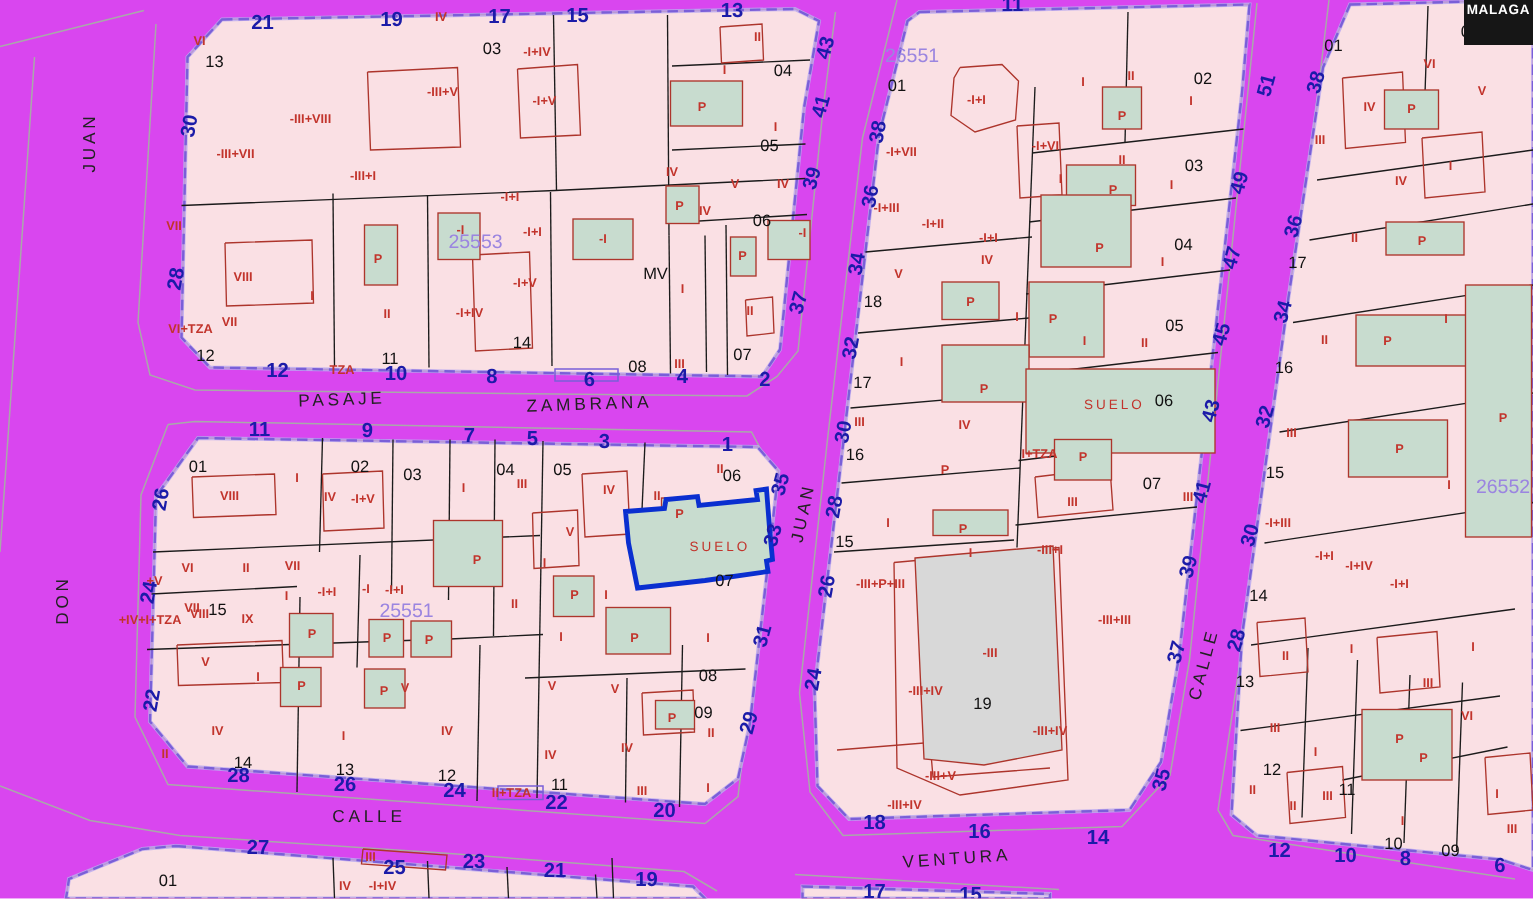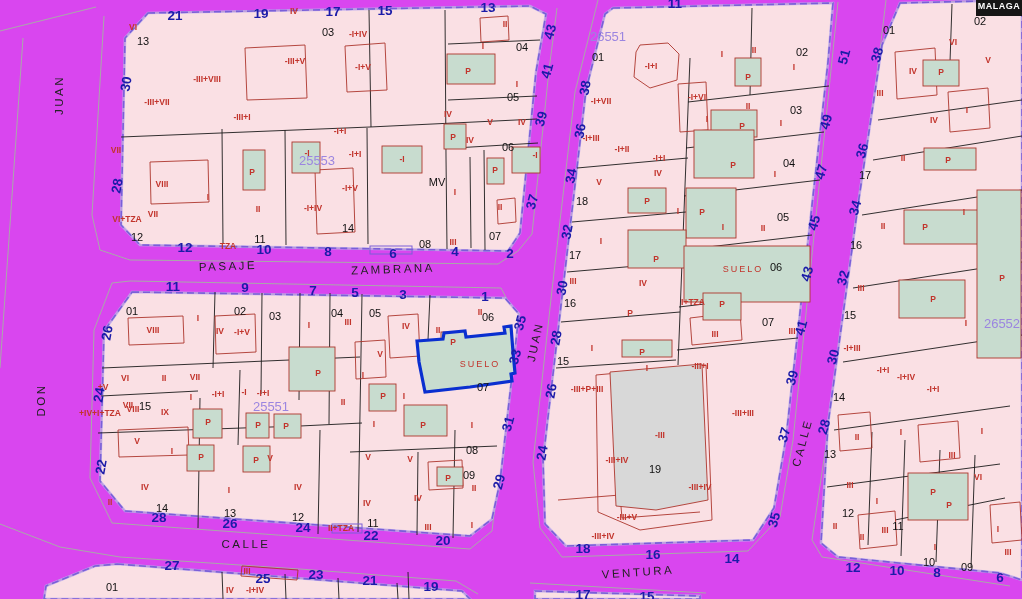--- a/index.html
+++ b/index.html
@@ -1,19 +1,19 @@
 <!DOCTYPE html>
 <html><head>
 <meta charset="utf-8">
 <style>
   html,body{margin:0;padding:0;background:#fff;}
   #stage{position:relative;width:1022px;height:599px;overflow:hidden;background:#d946ef;
          font-family:"Liberation Sans",sans-serif;}
   #map-svg{position:absolute;left:0;top:0;}
-  #city-badge{position:absolute;left:976px;top:0;width:46px;height:16px;background:#161616;
+  #city-badge{position:absolute;left:976px;top:0;width:46px;height:30px;background:#161616;
       color:#fff;font-size:9px;font-weight:bold;letter-spacing:.5px;text-align:center;
       line-height:13px;font-family:"Liberation Sans",sans-serif;}
   text{font-family:"Liberation Sans",sans-serif;}
 </style>
 </head>
 <body>
 
 <div id="stage">
   <svg id="map-svg" width="1022" height="599" viewBox="0 0 1022 599">
       <polyline points="0,31 96,7" fill="none" stroke="#A9A9A9" stroke-width="1"></polyline>

